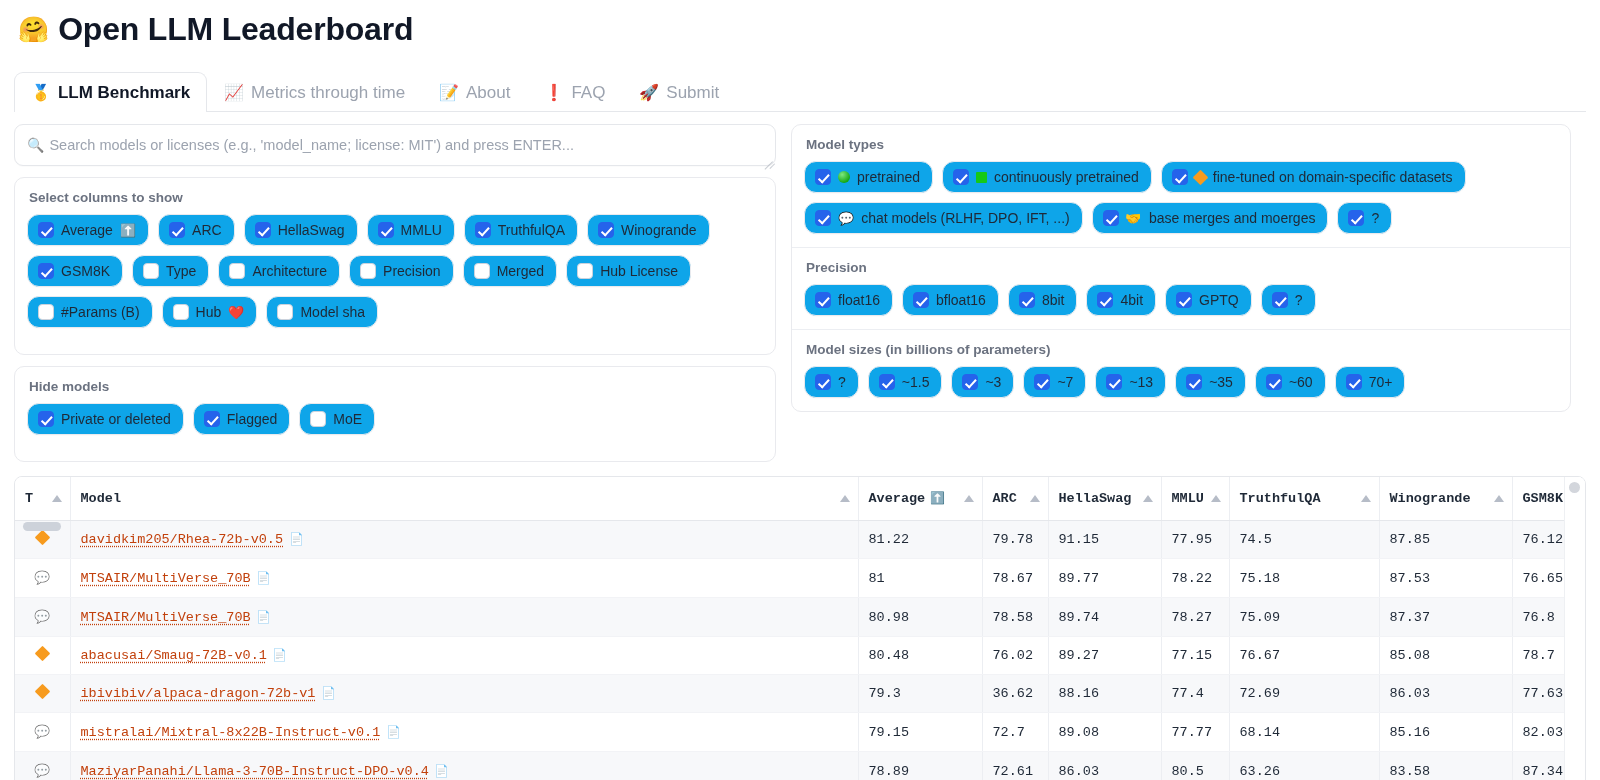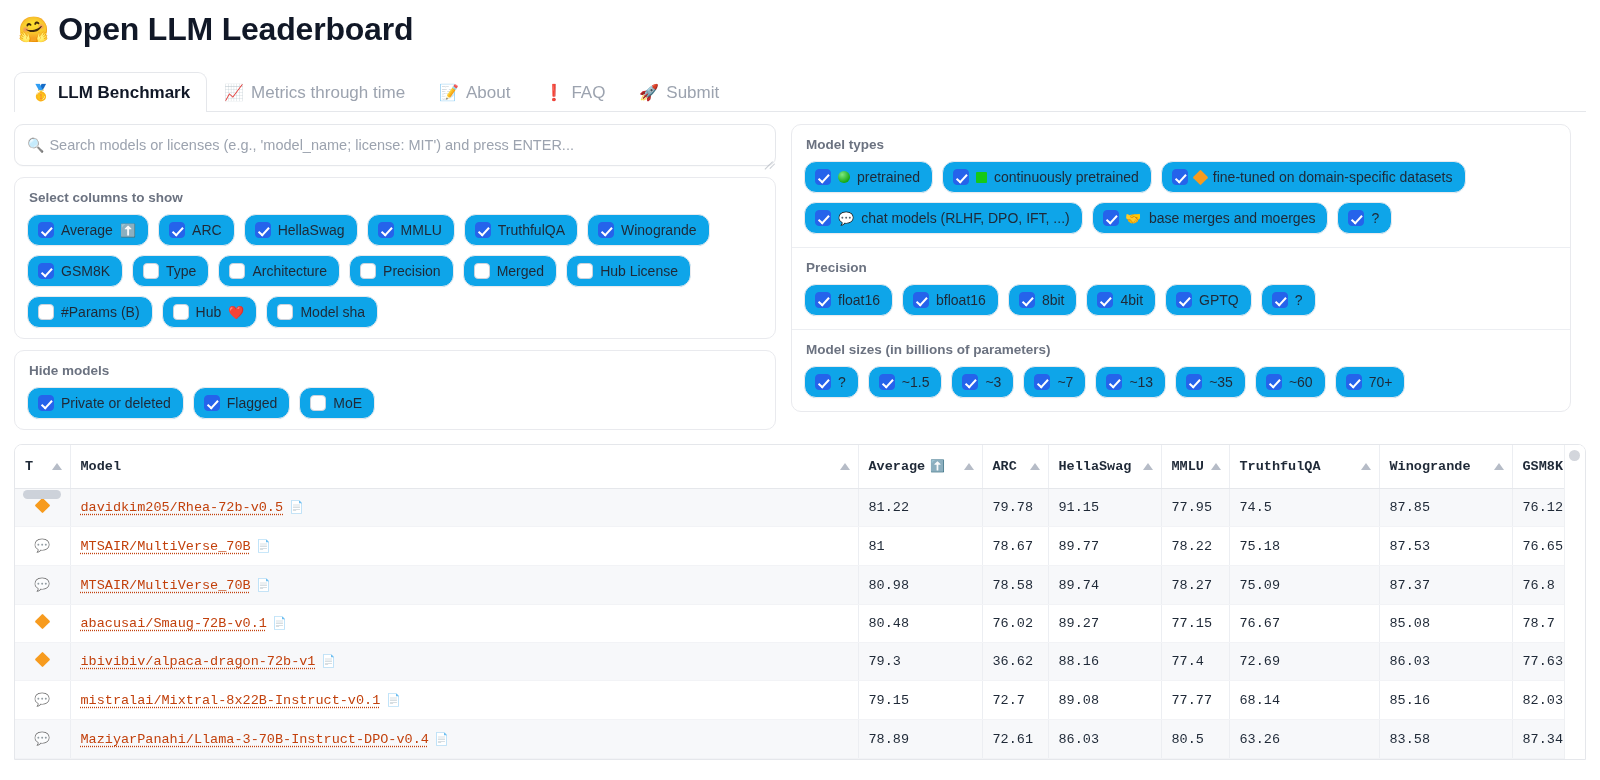--- a/index.html
+++ b/index.html
@@ -73,21 +73,21 @@
     position: absolute; right: 0; bottom: 0; display: block;
     height: 1px; background: #9ca3af; transform-origin: right bottom;
     transform: rotate(-45deg);
   }
   .resize-grip i:nth-child(1) { width: 11px; bottom: 1px; }
   .resize-grip i:nth-child(2) { width: 7px; bottom: 1px; right: 0; transform: rotate(-45deg) translateY(3px); }
 
   
   .card {
     border: 1px solid #e9eaee; border-radius: 10px; background: #fff;
-    padding: 10px 12px 10px 12px; margin-top: 11px;
+    padding: 10px 12px 26px 12px; margin-top: 11px;
   }
   .card-label { font-size: 13.5px; color: #6b7280; margin: 2px 0 9px 2px; font-weight: bold; }
 
   .chiprow { display: flex; flex-wrap: wrap; gap: 9px; margin-bottom: 9px; }
   .chiprow:last-child { margin-bottom: 0; }
 
   .chip {
     display: inline-flex; align-items: center; gap: 7px;
     border: 1px solid #e9eaee; border-radius: 12px; background: #0ea5e9;
     padding: 7px 12px 7px 10px;

